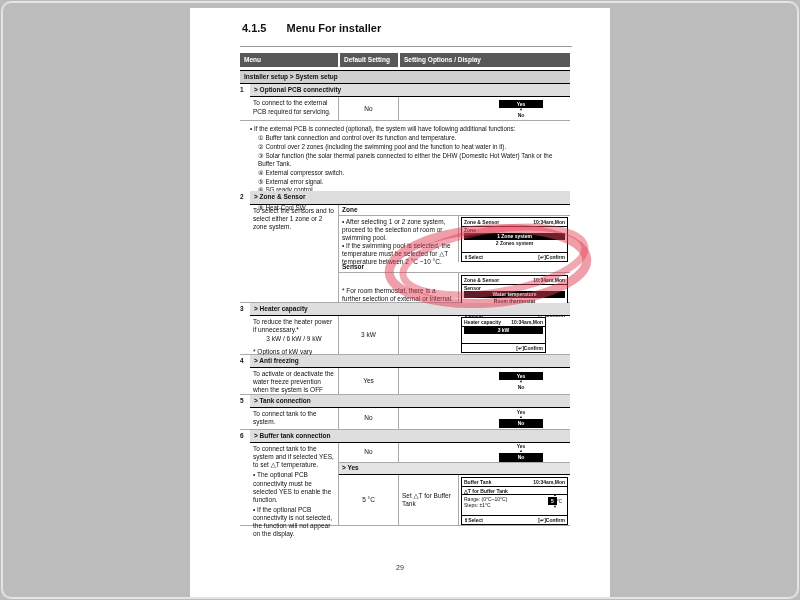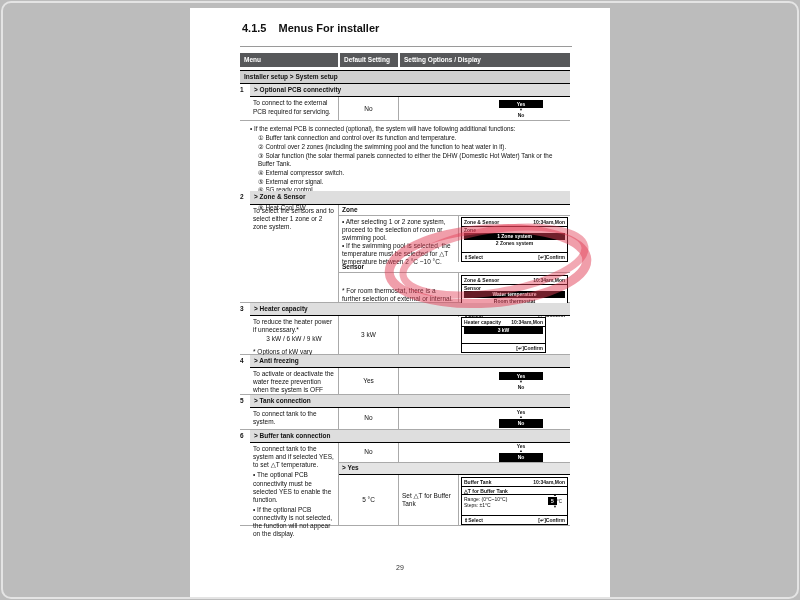--- a/index.html
+++ b/index.html
@@ -1,21 +1,21 @@
 <!DOCTYPE html>
 <html><head>
 <meta charset="utf-8">
 <style>
   html,body{margin:0;padding:0;}
   .stage{position:relative;width:800px;height:600px;background:#bcbcbc;overflow:hidden;
          font-family:"Liberation Sans",sans-serif;color:#111;}
   .frame{position:absolute;inset:1px;border:2px solid #e4e4e4;border-radius:10px;pointer-events:none;}
   .page{position:absolute;left:190px;top:8px;width:420px;height:589px;background:#fff;}
   .heading{position:absolute;left:52px;top:14px;font-size:11px;font-weight:bold;}
-  .heading .no{margin-right:12px;}
+  .heading .no{margin-right:20px;}
   .rule{position:absolute;left:50px;top:38px;width:332px;height:1px;background:#9a9a9a;}
   .tbl{position:absolute;left:50px;top:45px;width:330px;font-size:6.5px;line-height:1.25;}
   .thead{display:flex;gap:2px;}
   .th{background:#57585a;color:#fff;font-weight:bold;font-size:6.5px;padding:3px 4px;box-sizing:border-box;}
   .th1{width:98px;}.th2{width:58px;}.th3{flex:1;}
   .sect{margin-top:3px;background:#d0d0d0;border-top:1px solid #000;border-bottom:1px solid #000;
         font-weight:bold;padding:2px 4px;}
   .rhead{display:flex;align-items:stretch;}
   .rhead .num{width:10px;font-weight:bold;padding-top:2px;}
   .rhead .bar{flex:1;background:#dedede;border-bottom:1px solid #000;font-weight:bold;padding:2px 4px;}
@@ -64,21 +64,21 @@
 </style>
 </head>
 <body>
 
 <div class="stage">
   <div class="frame"></div>
 
   <div class="page">
 
     <div class="heading">
-      <span class="no">4.1.5</span><span>Menus For installer</span>
+      <span class="no">4.1.5</span><span>Menu For installer</span>
     </div>
     <div class="rule"></div>
 
     <div class="tbl">
 
       <div class="thead">
         <div class="th th1">Menu</div>
         <div class="th th2">Default Setting</div>
         <div class="th th3">Setting Options / Display</div>
       </div>

